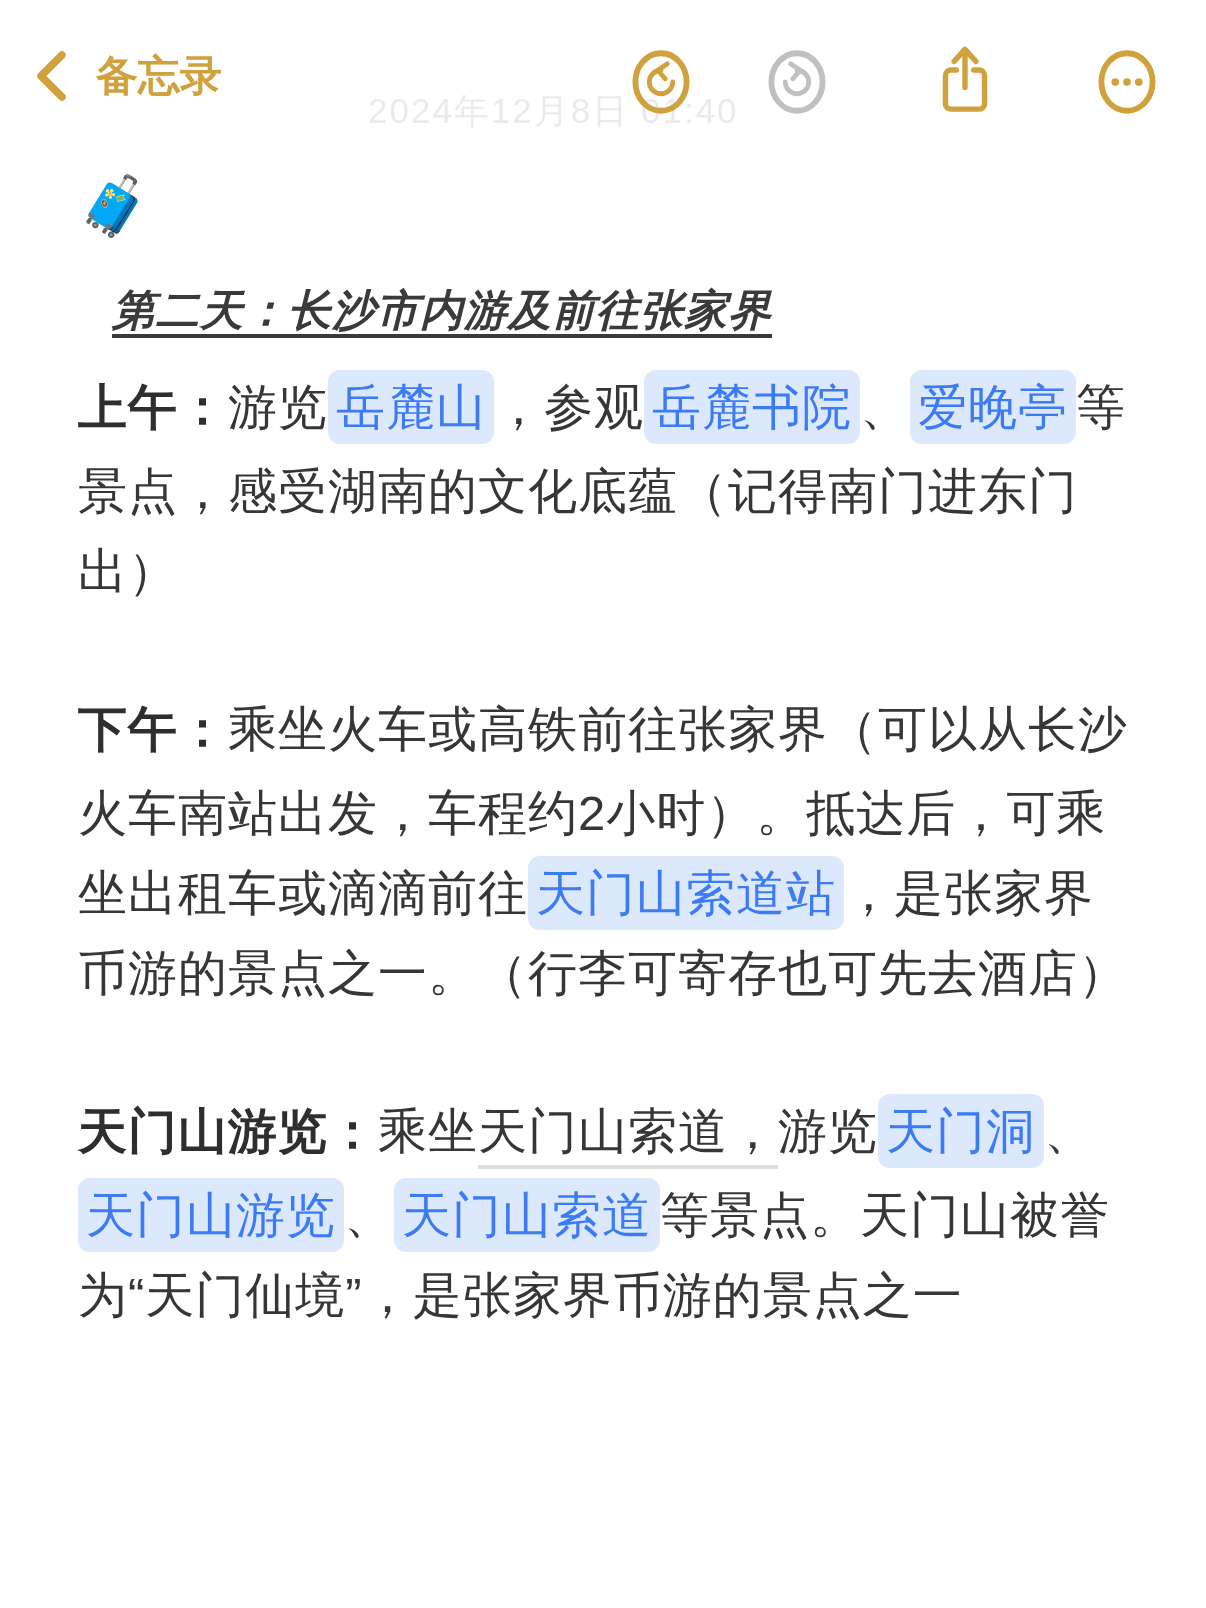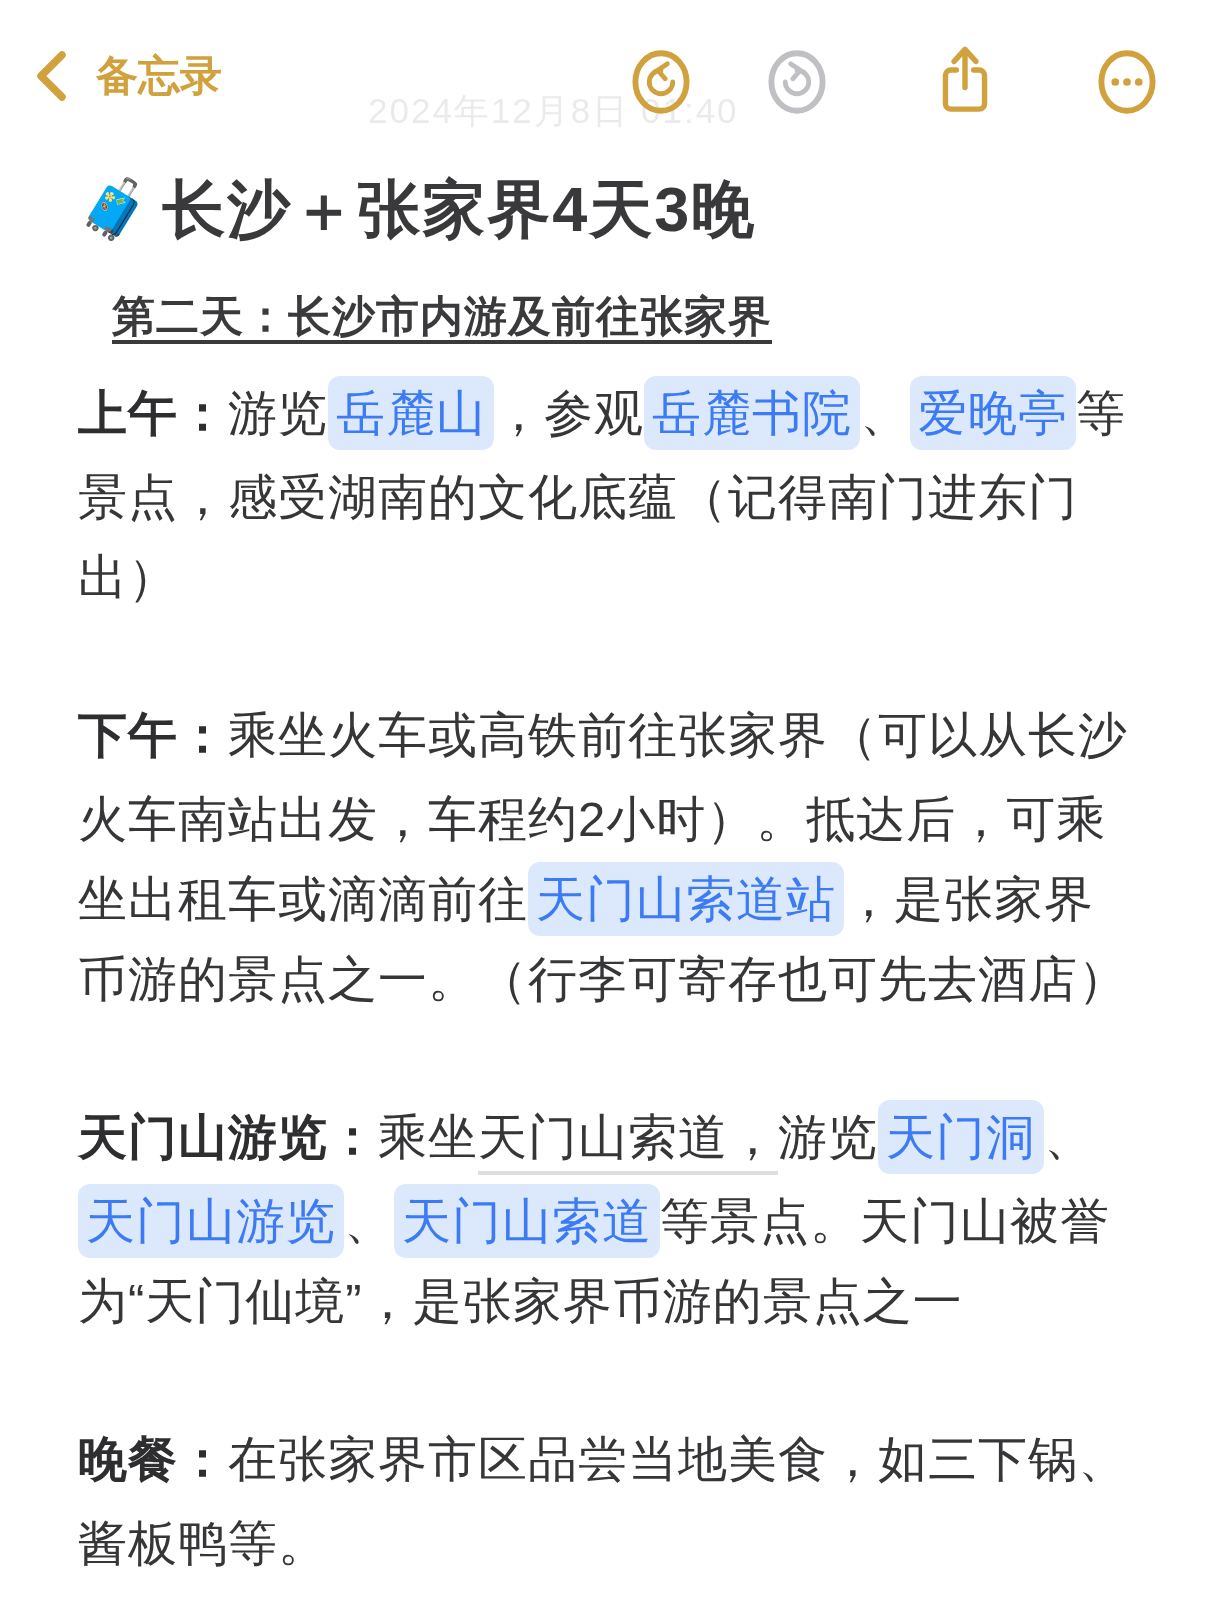--- a/index.html
+++ b/index.html
@@ -33,21 +33,21 @@
   .note{
     padding:24px 76px 0 78px;color:#363638;
   }
   .note-title{
     display:flex;align-items:center;gap:10px;
     font-size:63px;font-weight:800;color:#39393B;letter-spacing:2px;
     margin:8px 0 34px 0;line-height:1.25;
   }
   .emoji{font-size:58px;font-weight:400;}
   .section-block{
-    display:flex;align-items:flex-start;gap:24px;margin:0 0 26px 0;
+    display:flex;align-items:flex-start;gap:24px;margin:0 0 26px 0;font-style:italic;
   }
   .quote-bar{
     width:10px;border-radius:6px;background:#C9C9CE;flex:0 0 10px;margin:4px 0 6px 0;
   }
   .section-title{
     font-size:43px;font-weight:800;color:#3A3A3C;letter-spacing:1px;
     text-decoration:underline;text-underline-offset:9px;text-decoration-thickness:4px;
     line-height:1.45;padding-top:2px;
   }
   .para{
@@ -117,27 +117,25 @@
           <circle cx="41" cy="33" r="3.6" fill="#D0A13C"></circle>
         </svg>
       </span>
     </div>
   </div>
 </div>
 
 <div class="note">
   <h1 class="note-title">
     <span class="emoji">🧳</span>
-    <span>长沙＋张家界4天3晚</span>
   </h1>
 
   <div class="section-block">
     <div class="quote-bar"></div>
     <div class="section-title">第二天：长沙市内游及前往张家界</div>
   </div>
 
   <div>
       <p class="para"><span class="seg-bold">上午：</span><span class="seg-plain">游览</span><span class="seg-link">岳麓山</span><span class="seg-plain">，参观</span><span class="seg-link">岳麓书院</span><span class="seg-plain">、</span><span class="seg-link">爱晚亭</span><span class="seg-plain">等景点，感受湖南的文化底蕴（记得南门进东门出）</span></p>
       <p class="para"><span class="seg-bold">下午：</span><span class="seg-plain">乘坐火车或高铁前往张家界（可以从长沙火车南站出发，车程约2小时）。抵达后，可乘坐出租车或滴滴前往</span><span class="seg-link">天门山索道站</span><span class="seg-plain">，是张家界币游的景点之一。（行李可寄存也可先去酒店）</span></p>
       <p class="para"><span class="seg-bold">天门山游览：</span><span class="seg-plain">乘坐</span><span class="seg-underline">天门山索道，</span><span class="seg-plain">游览</span><span class="seg-link">天门洞</span><span class="seg-plain">、</span><span class="seg-link">天门山游览</span><span class="seg-plain">、</span><span class="seg-link">天门山索道</span><span class="seg-plain">等景点。天门山被誉为“天门仙境”，是张家界币游的景点之一</span></p>
-      <p class="para"><span class="seg-bold">晚餐：</span><span class="seg-plain">在张家界市区品尝当地美食，如三下锅、酱板鸭等。</span></p>
     </div>
 </div>
 
 </body></html>

